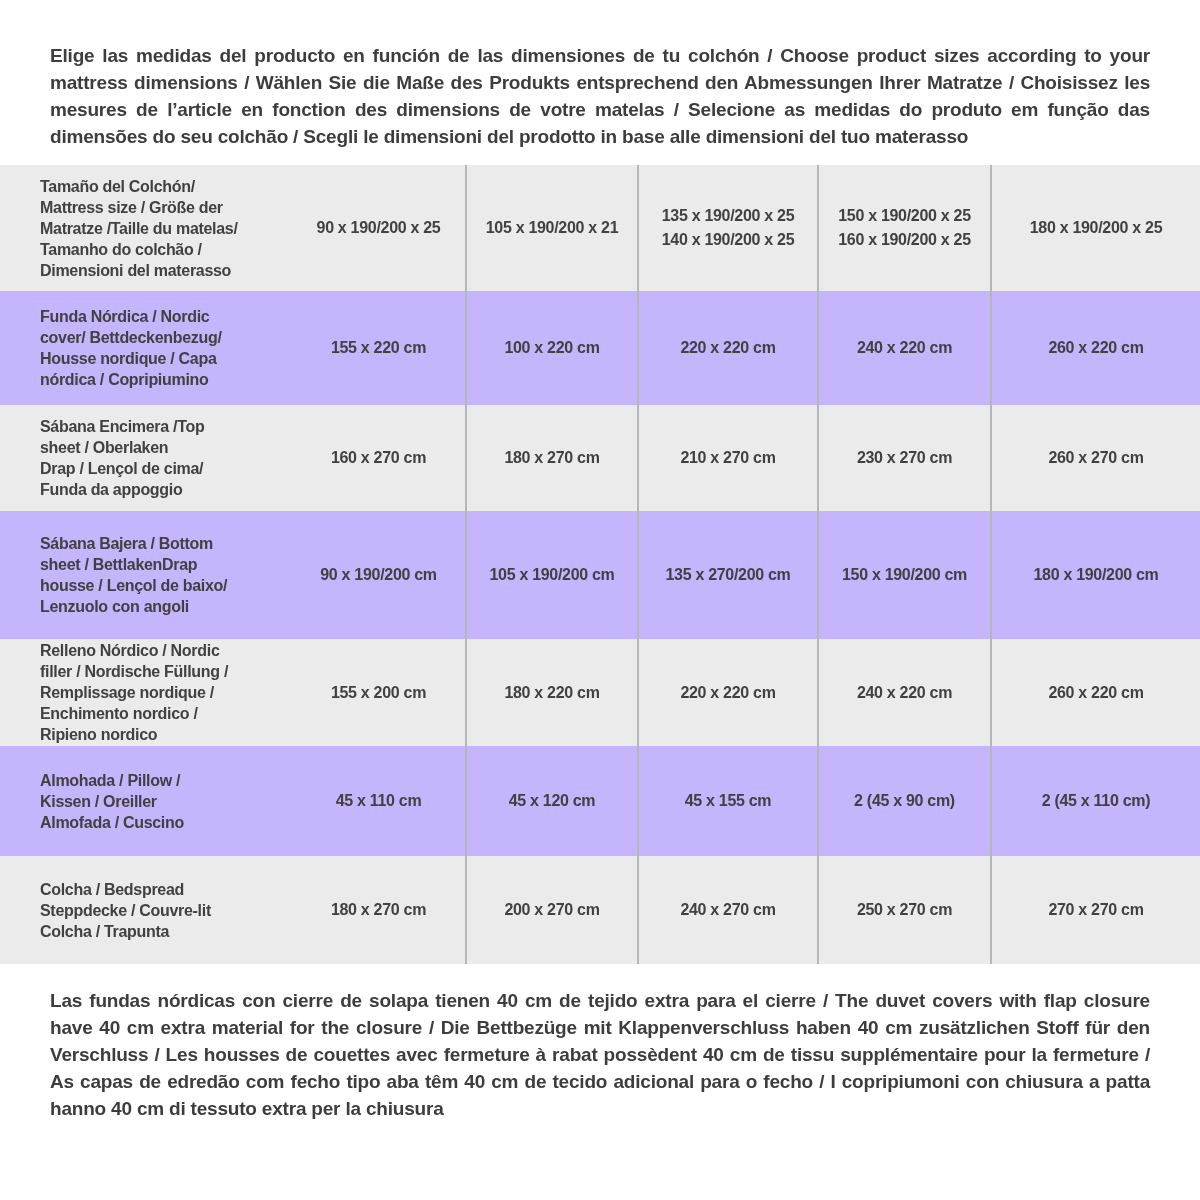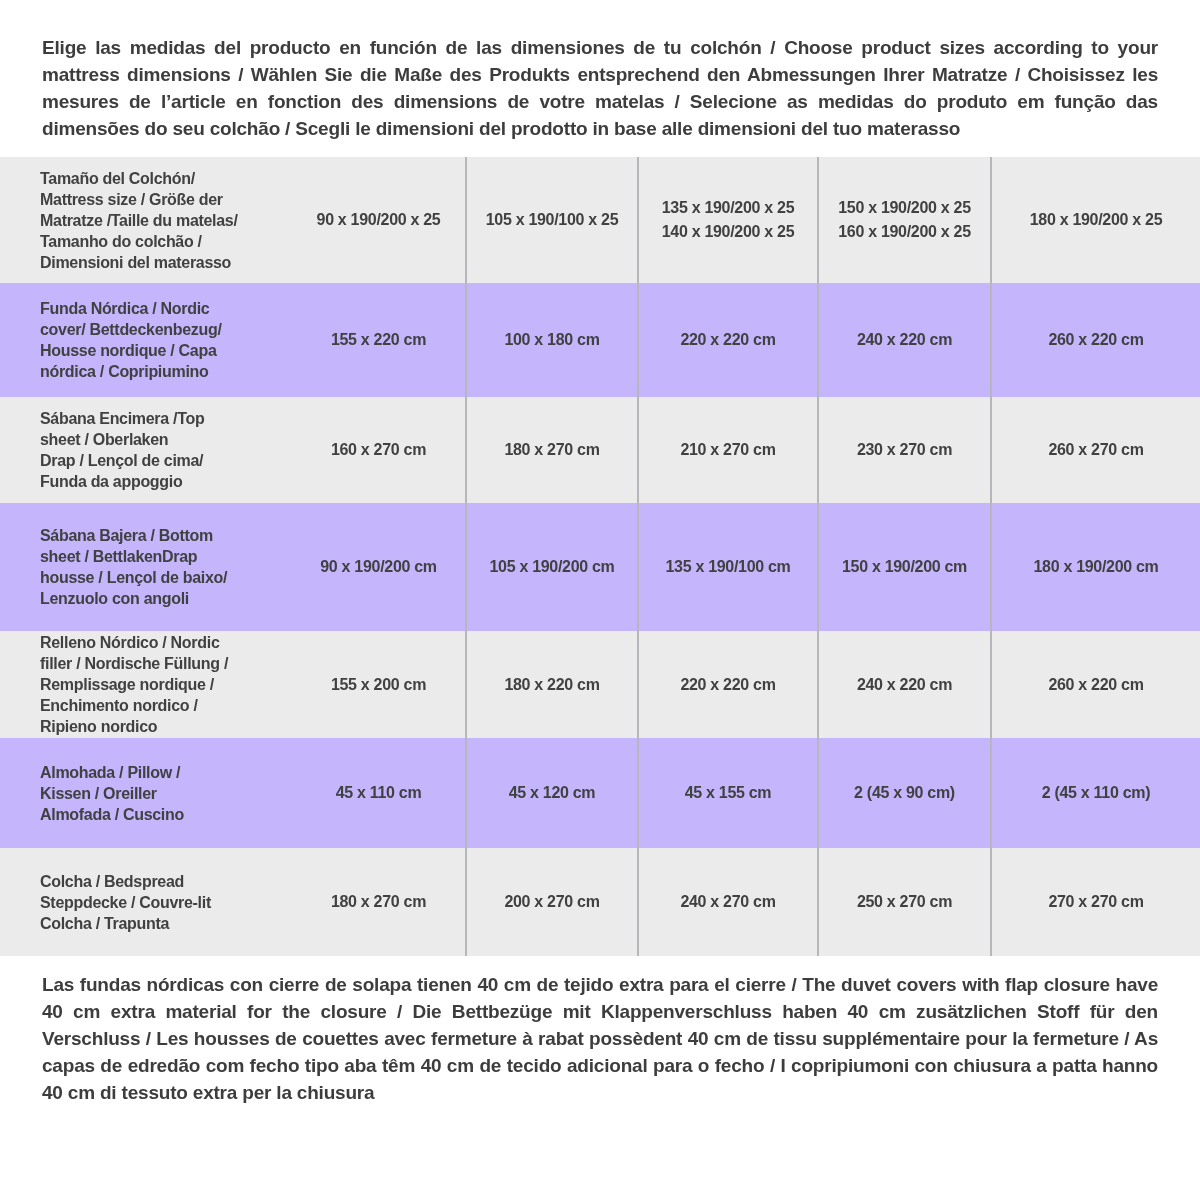--- a/index.html
+++ b/index.html
@@ -9,21 +9,21 @@
   }
   body {
     width: 1200px;
     height: 1200px;
     overflow: hidden;
     font-family: "Liberation Sans", sans-serif;
     font-weight: bold;
     color: #414141;
   }
   .intro, .footer-note {
-    margin: 0;
+    margin: 8px;
     padding: 0 42px;
     font-size: 19px;
     line-height: 27px;
     letter-spacing: -0.2px;
     text-align: justify;
     color: #3d3d3d;
   }
   .intro { padding-top: 34px; }
   .footer-note { padding-top: 15px; }
 
@@ -80,35 +80,35 @@
       <col style="width:209px">
     </colgroup>
     <tbody>
       <tr class="band-gray r-header">
         <td class="label-cell">Tamaño del Colchón/
 Mattress size / Größe der
 Matratze /Taille du matelas/
 Tamanho do colchão /
 Dimensioni del materasso</td>
         <td class="val-cell">90 x 190/200 x 25</td>
-        <td class="val-cell sep">105 x 190/100 x 25</td>
+        <td class="val-cell sep">105 x 190/200 x 21</td>
         <td class="val-cell sep">135 x 190/200 x 25
 140 x 190/200 x 25</td>
         <td class="val-cell sep">150 x 190/200 x 25
 160 x 190/200 x 25</td>
         <td class="val-cell sep">180 x 190/200 x 25</td>
       </tr>
 
       <tr class="band-white r-funda">
         <td class="label-cell">Funda Nórdica /  Nordic
 cover/ Bettdeckenbezug/
 Housse nordique  / Capa
 nórdica / Copripiumino</td>
         <td class="val-cell">155 x 220 cm</td>
-        <td class="val-cell sep">100 x 180 cm</td>
+        <td class="val-cell sep">100 x 220 cm</td>
         <td class="val-cell sep">220 x 220 cm</td>
         <td class="val-cell sep">240 x 220 cm</td>
         <td class="val-cell sep">260 x 220 cm</td>
       </tr>
 
       <tr class="band-gray r-encimera">
         <td class="label-cell">Sábana Encimera /Top
 sheet / Oberlaken
 Drap / Lençol de cima/
 Funda da appoggio</td>
@@ -119,21 +119,21 @@
         <td class="val-cell sep">260 x 270 cm</td>
       </tr>
 
       <tr class="band-white r-bajera">
         <td class="label-cell">Sábana Bajera / Bottom
 sheet / BettlakenDrap
 housse / Lençol de baixo/
 Lenzuolo con angoli</td>
         <td class="val-cell">90 x 190/200 cm</td>
         <td class="val-cell sep">105 x 190/200 cm</td>
-        <td class="val-cell sep">135 x 190/100 cm</td>
+        <td class="val-cell sep">135 x 270/200 cm</td>
         <td class="val-cell sep">150 x 190/200 cm</td>
         <td class="val-cell sep">180 x 190/200 cm</td>
       </tr>
 
       <tr class="band-gray r-relleno">
         <td class="label-cell">Relleno Nórdico / Nordic
 filler / Nordische Füllung /
 Remplissage nordique /
 Enchimento nordico /
 Ripieno nordico</td>

